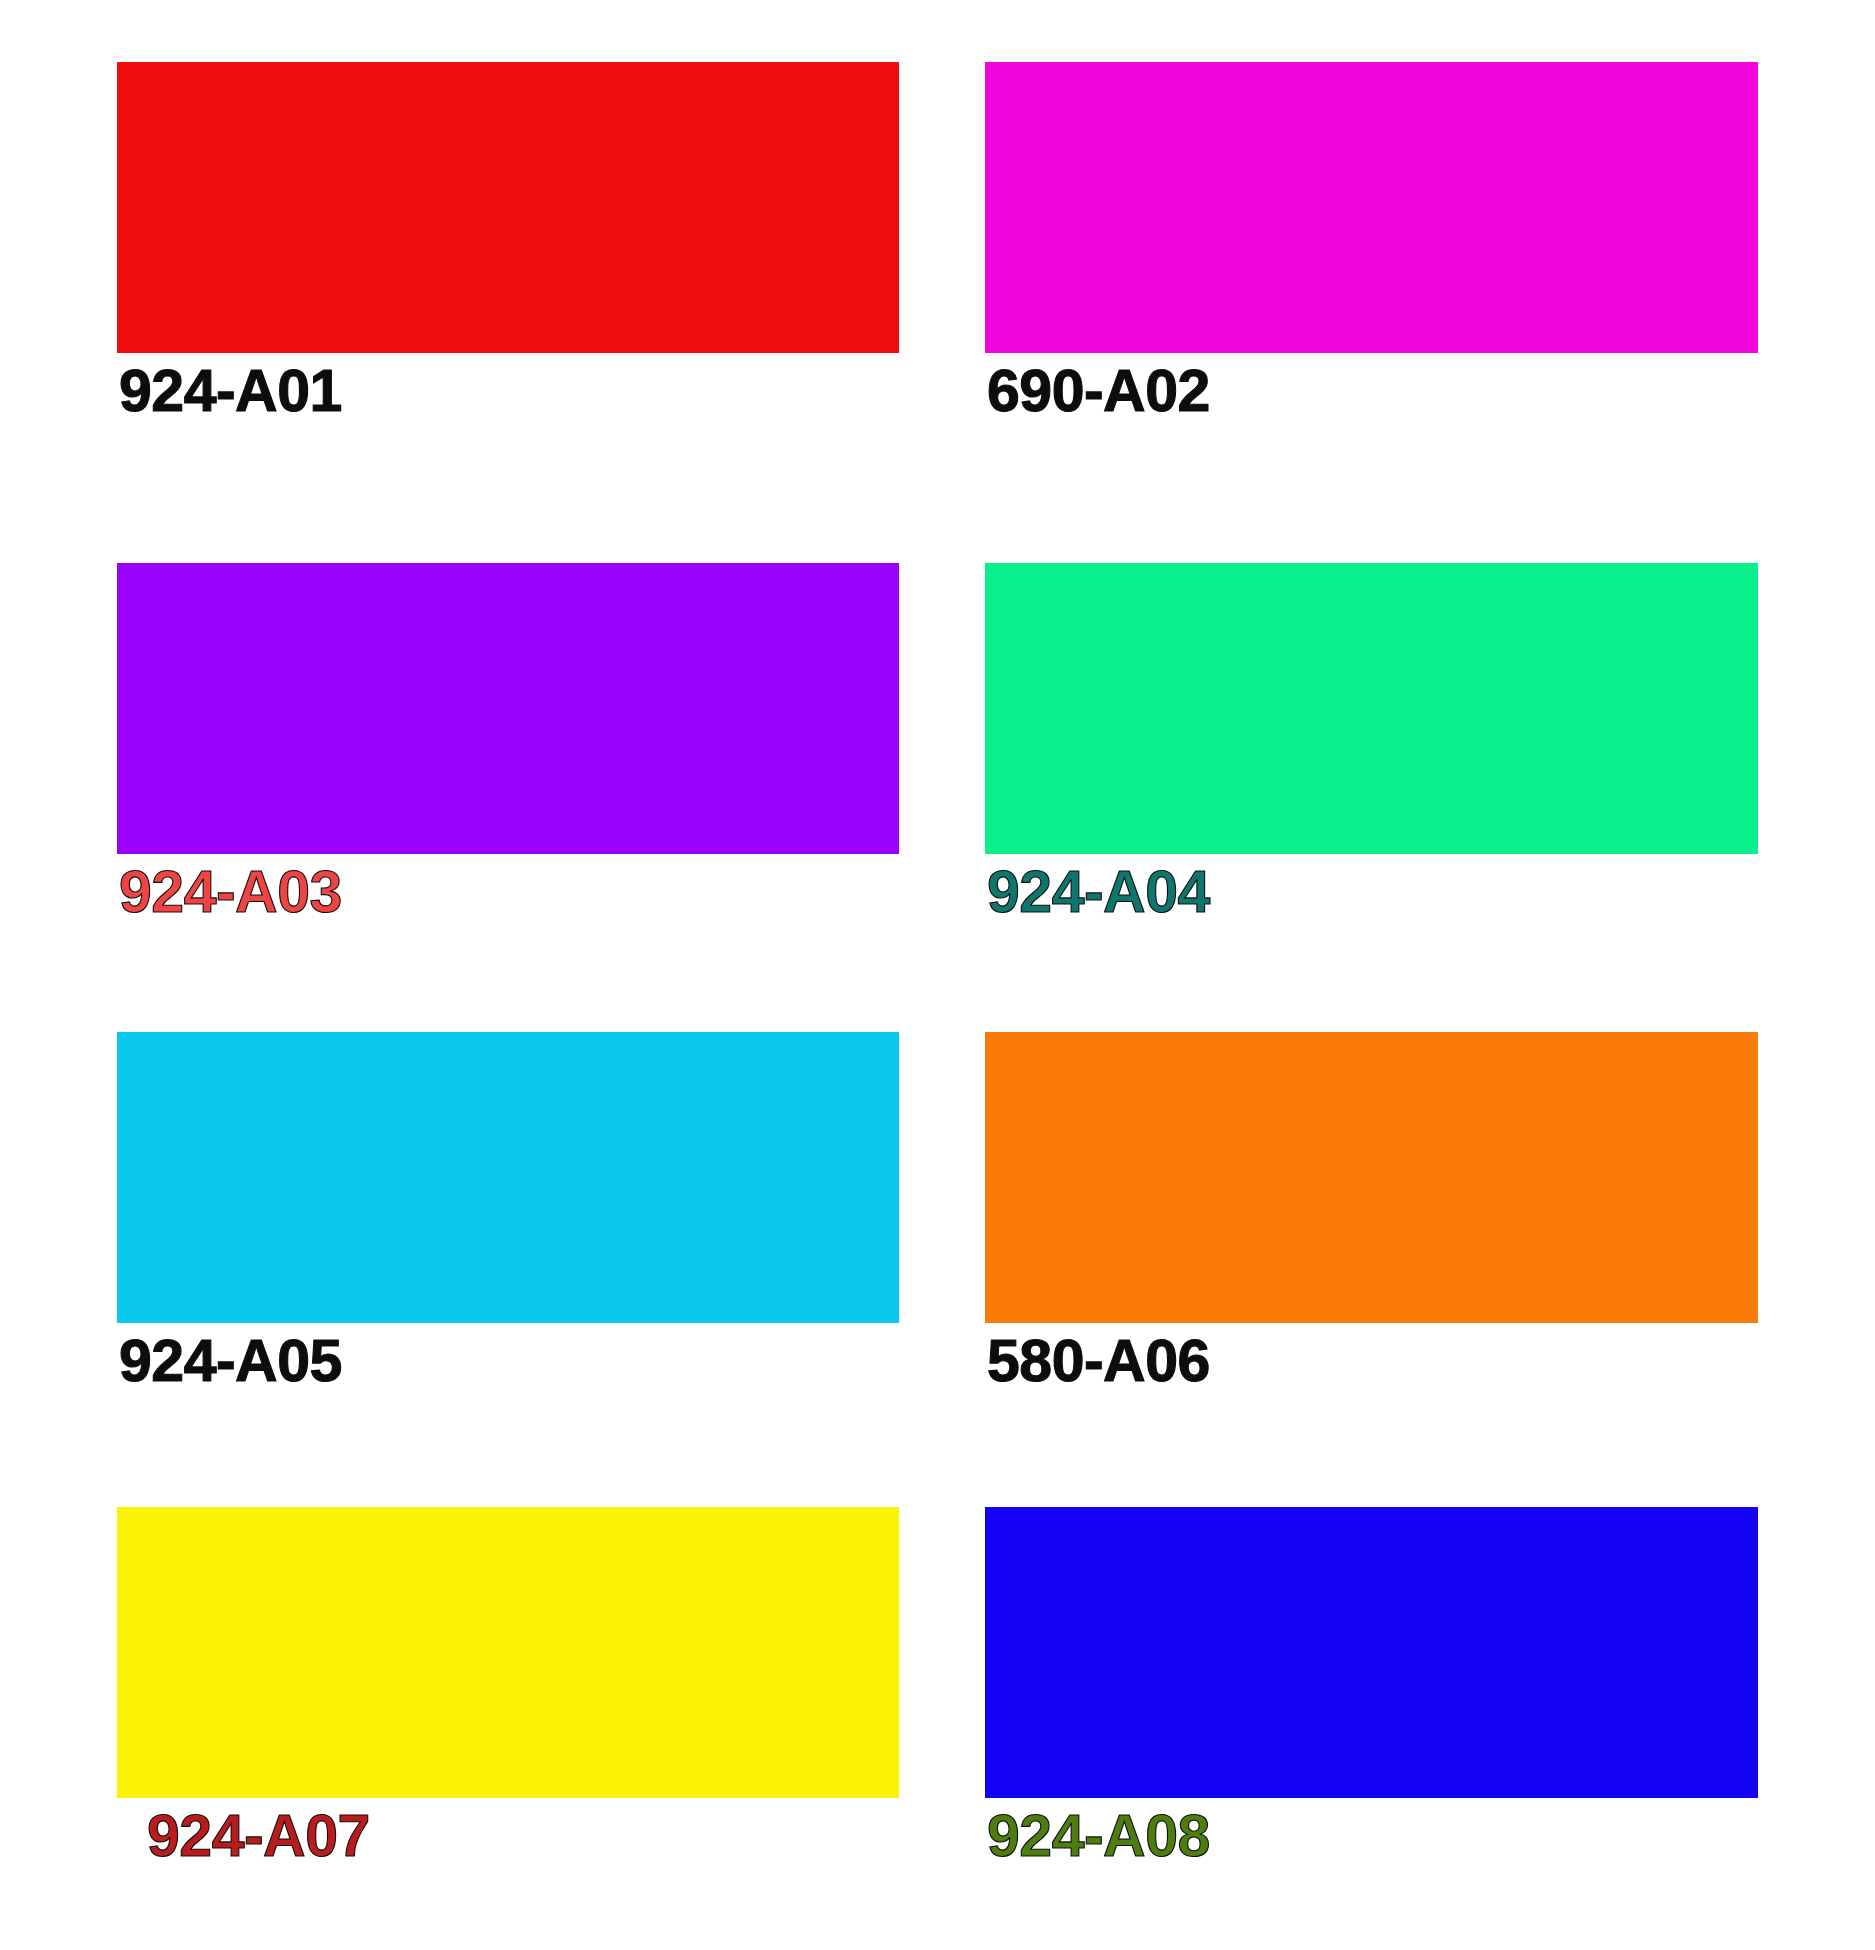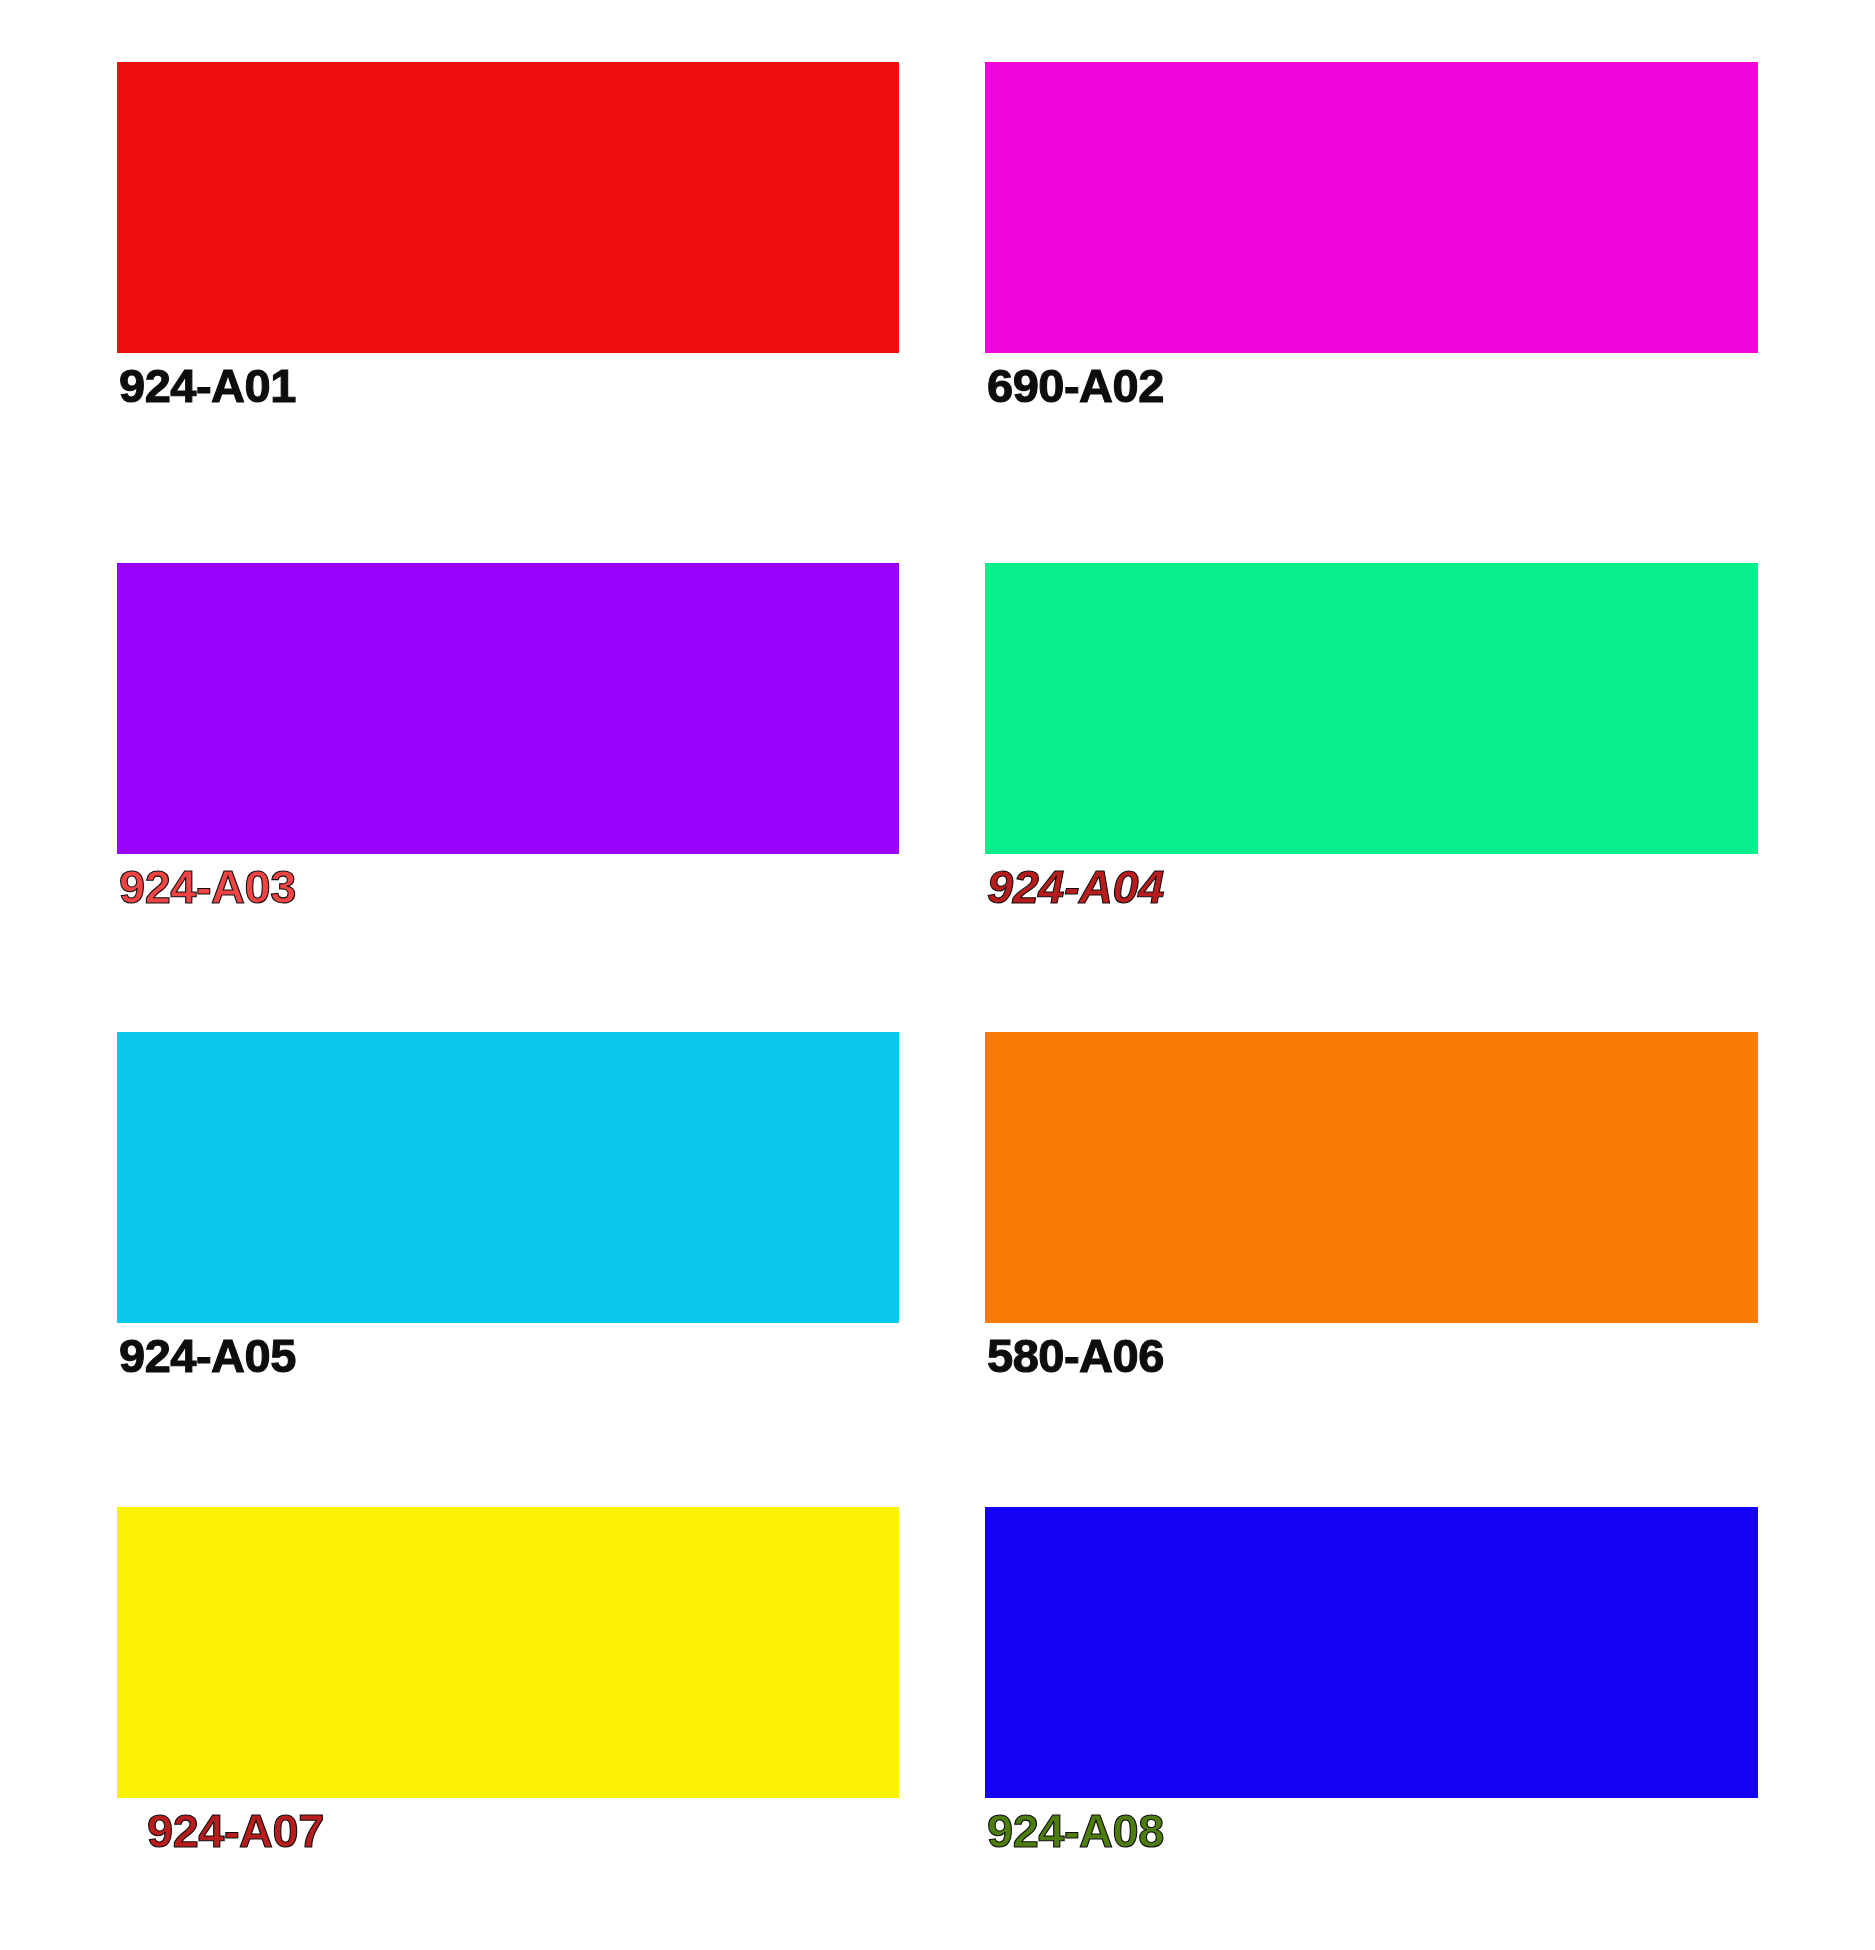--- a/index.html
+++ b/index.html
@@ -35,21 +35,21 @@
     top: 0;
     width: 100%;
     height: 291px;
   }
   .swatch-label {
     position: absolute;
     left: 2px;
     top: 300px;
     font-family: "Liberation Sans", "DejaVu Sans", sans-serif;
     font-weight: 700;
-    font-size: 47px;
+    font-size: 59px;
     line-height: 1.0;
     letter-spacing: -0.5px;
     color: #0d0d0d;
     white-space: nowrap;
     -webkit-text-stroke: 1.1px #0d0d0d;
   }
 
   
   .col-left  { left: 117px;  width: 782px; }
   .col-right { left: 985px; width: 773px; }
@@ -76,21 +76,21 @@
       <div class="swatch-label" style="color: rgb(13, 13, 13); -webkit-text-stroke: 1.1px rgb(13, 13, 13);">690-A02</div>
     </div>
 
     <div class="swatch-cell row-2 col-left">
       <div class="swatch-chip" style="background: rgb(154, 1, 253);"></div>
       <div class="swatch-label" style="color: #ef4444; -webkit-text-stroke: 1.1px rgb(13, 13, 13);">924-A03</div>
     </div>
 
     <div class="swatch-cell row-2 col-right">
       <div class="swatch-chip" style="background: rgb(8, 239, 139);"></div>
-      <div class="swatch-label" style="color: #b91c1c; font-style: italic; -webkit-text-stroke: 1.1px rgb(13, 13, 13);">924-A04</div>
+      <div class="swatch-label" style="color: #0f766e; -webkit-text-stroke: 1.1px rgb(13, 13, 13);">924-A04</div>
     </div>
 
     <div class="swatch-cell row-3 col-left">
       <div class="swatch-chip" style="background: rgb(11, 200, 238);"></div>
       <div class="swatch-label" style="color: rgb(13, 13, 13); -webkit-text-stroke: 1.1px rgb(13, 13, 13);">924-A05</div>
     </div>
 
     <div class="swatch-cell row-3 col-right">
       <div class="swatch-chip" style="background: rgb(251, 123, 9);"></div>
       <div class="swatch-label" style="color: rgb(13, 13, 13); -webkit-text-stroke: 1.1px rgb(13, 13, 13);">580-A06</div>

